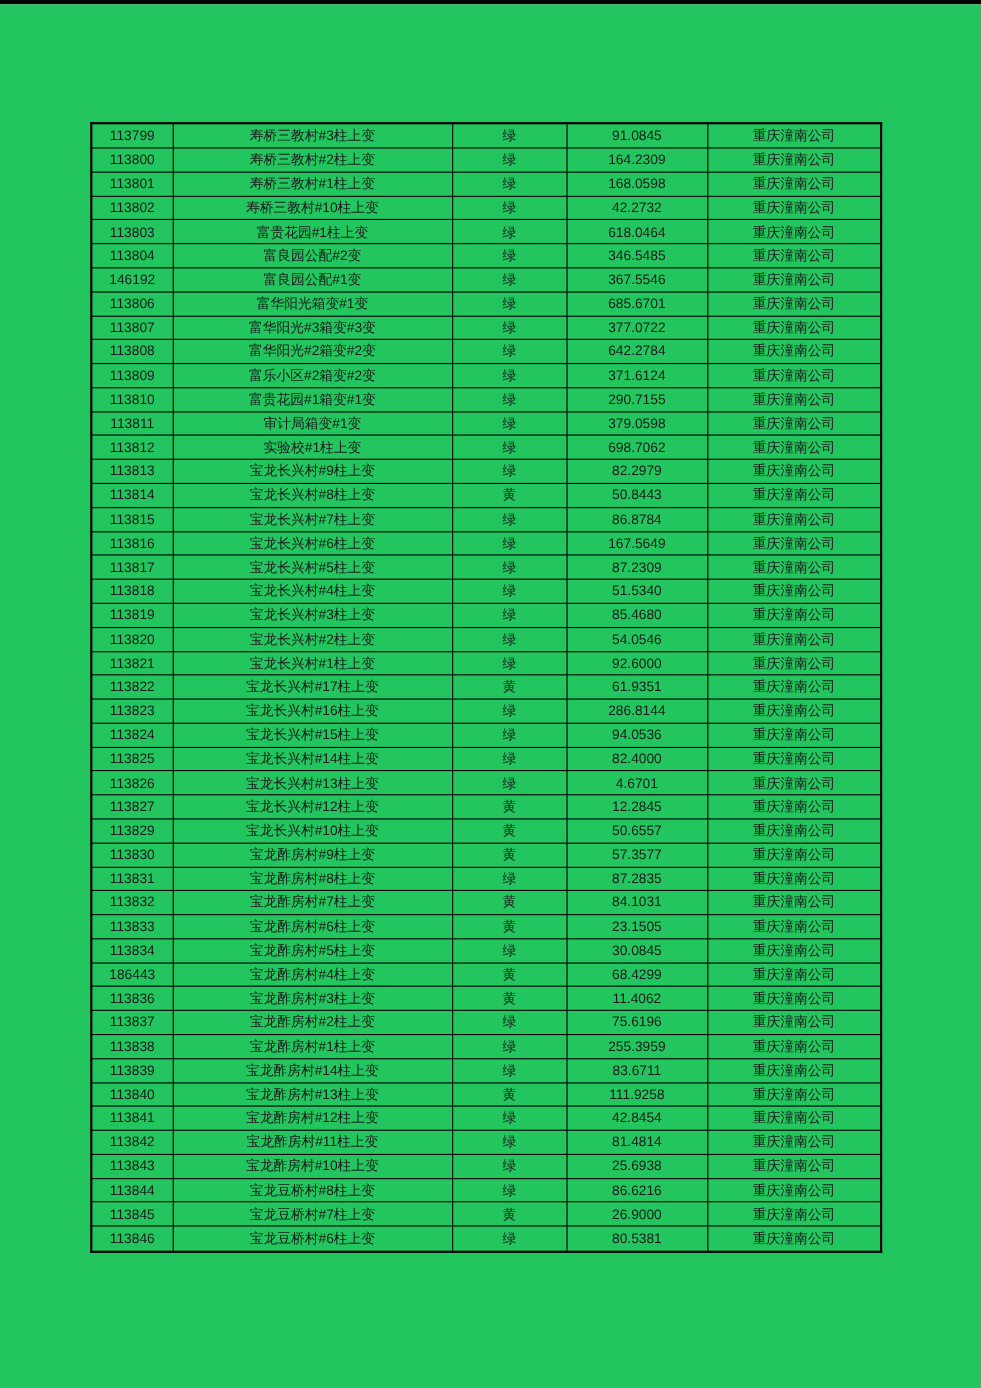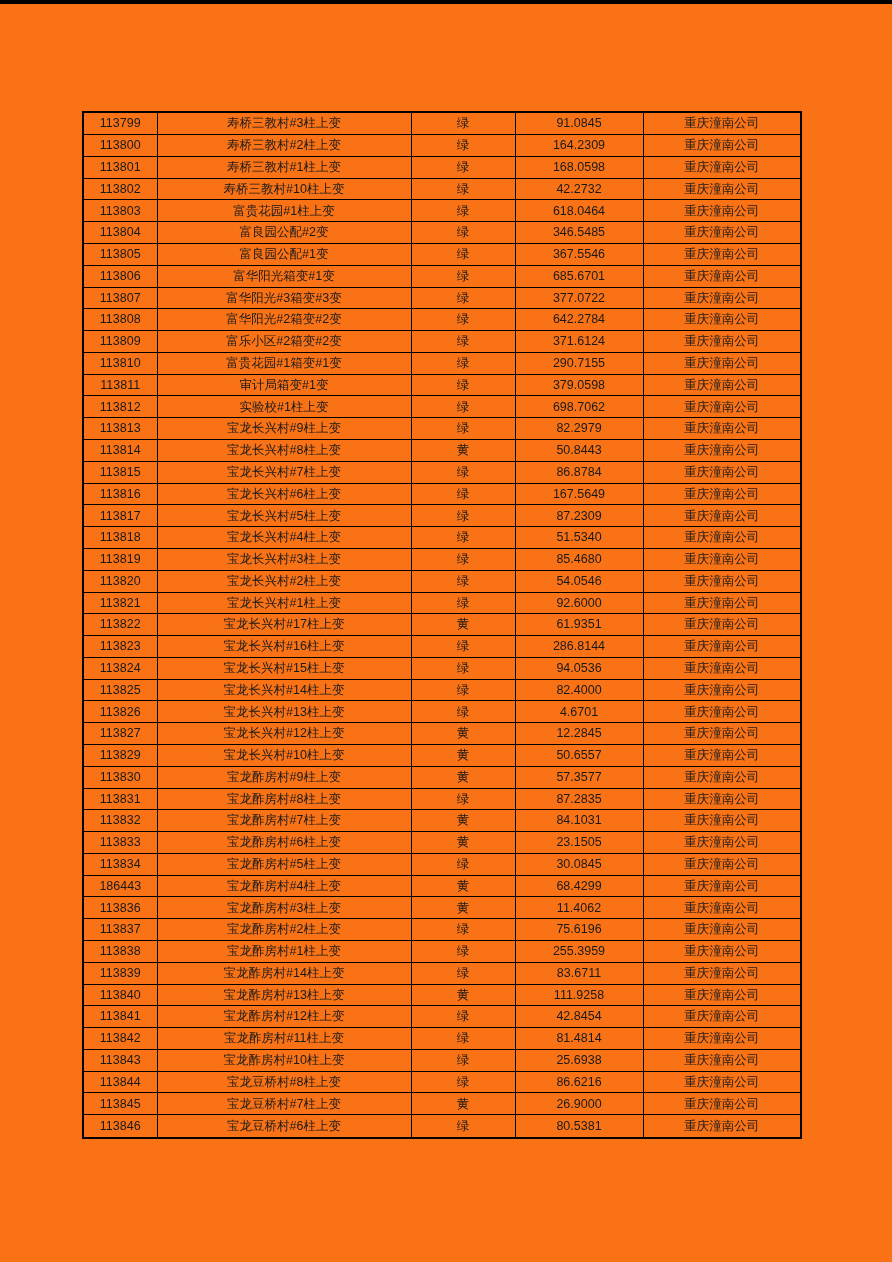--- a/index.html
+++ b/index.html
@@ -22,21 +22,21 @@
     width: 892px;
     height: 4px;
     background: #000000;
   }
   .page {
     position: absolute;
     top: 4px;
     left: 0;
     width: 892px;
     height: 1258px;
-    background: #f97316;
+    background: #22c55e;
   }
   table.data-table {
     position: absolute;
     left: 82px;
     top: 107px;
     width: 718px;
     height: 1028px;
     border-collapse: collapse;
     table-layout: fixed;
     border: 2px solid #000000;
@@ -108,21 +108,21 @@
           <td>重庆潼南公司</td>
         </tr>
         <tr>
           <td>113804</td>
           <td>富良园公配#2变</td>
           <td>绿</td>
           <td>346.5485</td>
           <td>重庆潼南公司</td>
         </tr>
         <tr>
-          <td>113805</td>
+          <td>146192</td>
           <td>富良园公配#1变</td>
           <td>绿</td>
           <td>367.5546</td>
           <td>重庆潼南公司</td>
         </tr>
         <tr>
           <td>113806</td>
           <td>富华阳光箱变#1变</td>
           <td>绿</td>
           <td>685.6701</td>

